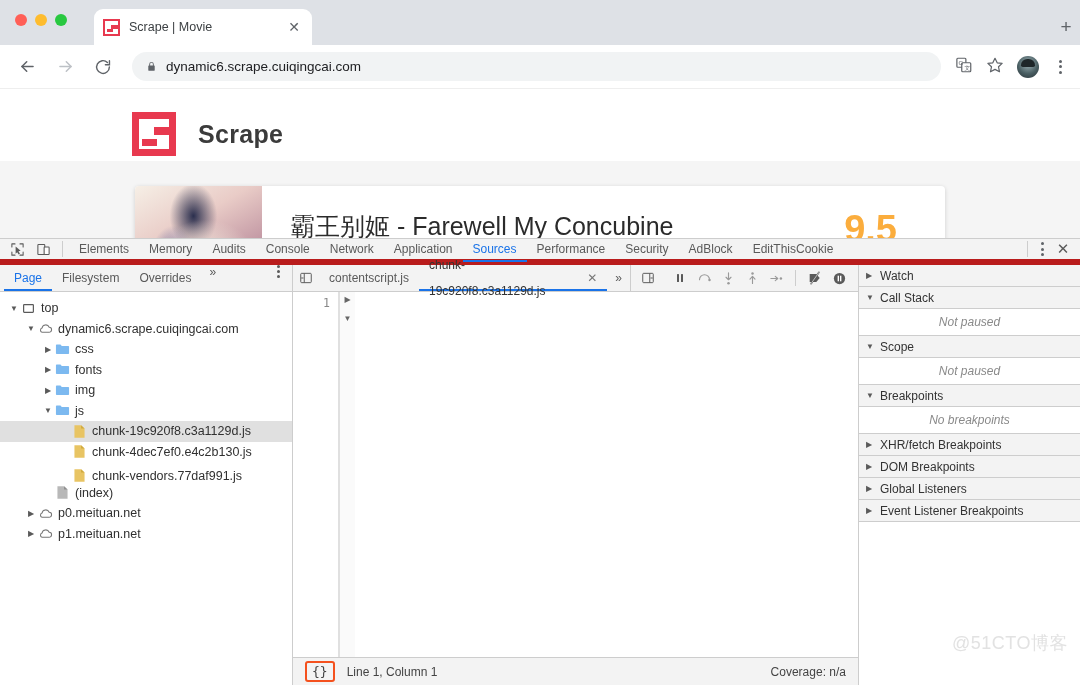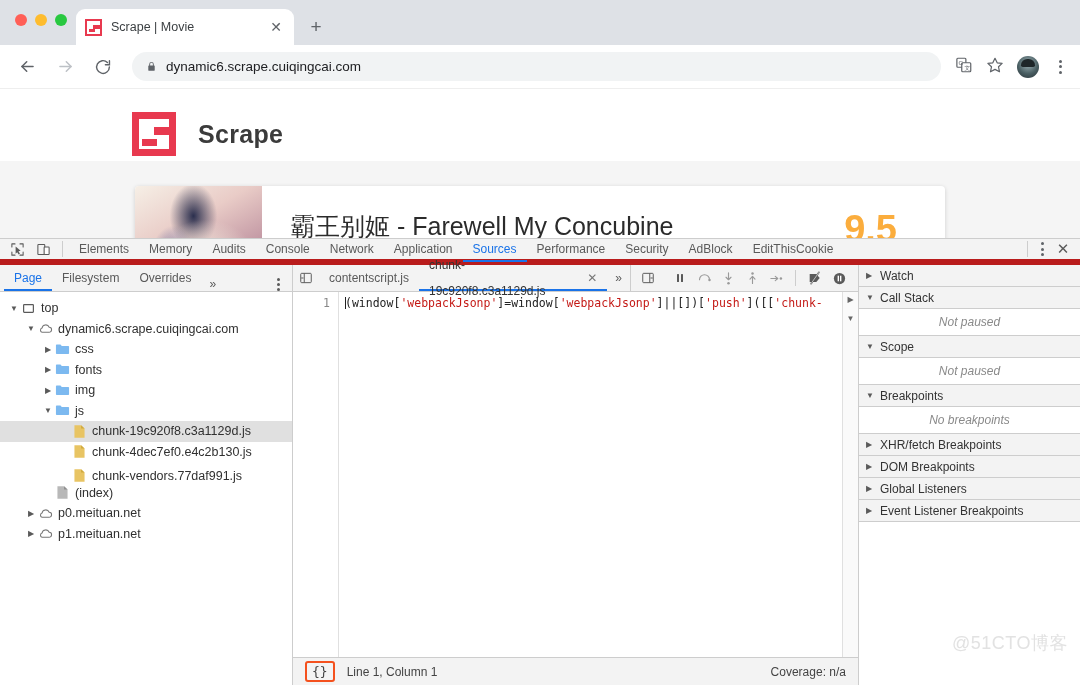--- a/index.html
+++ b/index.html
@@ -8,22 +8,23 @@
     font-family: "Liberation Sans", sans-serif;
     background: #ffffff;
     overflow: hidden;
   }
 
   
   .browser { width: 1080px; height: 685px; position: relative; }
 
   .tabstrip {
     height: 45px; background: #dee1e6;
-    display: flex; align-items: flex-end; padding-left: 4px;
+    display: flex; align-items: flex-end; padding-left: 22px;
     position: relative;
+    justify-content: space-between;
   }
   .traffic {
     display: flex; align-items: center; gap: 8px;
     position: absolute; left: 15px; top: 14px;
   }
   .dot { width: 12px; height: 12px; border-radius: 50%; }
   .dot.red { background: #ff5f57; }
   .dot.yellow { background: #febc2e; }
   .dot.green { background: #28c840; }
 
@@ -177,21 +178,21 @@
 
   .dt-body { flex: 1; display: flex; min-height: 0; }
 
   
   .nav-panel {
     width: 293px; flex: 0 0 293px; display: flex; flex-direction: column;
     border-right: 1px solid #cdcdcd; background: #fff;
   }
   .nav-tabbar {
     height: 27px; flex: 0 0 27px; background: #f3f3f3;
-    border-bottom: 1px solid #cdcdcd; display: flex; align-items: flex-end;
+    border-bottom: 1px solid #cdcdcd; display: flex; align-items: flex-start;
     padding-left: 4px;
   }
   .nav-tab {
     padding: 0 10px; height: 26px; line-height: 26px; font-size: 12px; color: #5a5a5a;
   }
   .nav-tab.active { color: #1a73e8; box-shadow: inset 0 -2px 0 #1a73e8; }
   .nav-more { padding: 0 8px; font-size: 12px; color: #5a5a5a; }
   .nav-kebab {
     margin-left: auto; width: 22px; display: flex; flex-direction: column;
     align-items: center; gap: 2px; padding-right: 6px;
@@ -625,21 +626,20 @@
                   <rect x="12.8" y="7.5" width="2.2" height="9" fill="#fff"></rect>
                 </svg>
             </span>
           </span>
         </div>
 
         <div class="code-area">
           <div class="gutter">
             <span>1</span>
           </div>
-          <div class="code" id="code-line"><span class="cursor"></span><span>(window[</span><span class="str">'webpackJsonp'</span><span>]=window[</span><span class="str">'webpackJsonp'</span><span>]||[])[</span><span class="str">'push'</span><span>]([[</span><span class="str">'chunk-</span></div>
           <div class="ed-right-rail">
             <span>▶</span>
             <span>▼</span>
           </div>
         </div>
 
         <div class="status-bar">
           <span class="pretty">{}</span>
           <span>Line 1, Column 1</span>
           <span class="coverage">Coverage: n/a</span>

